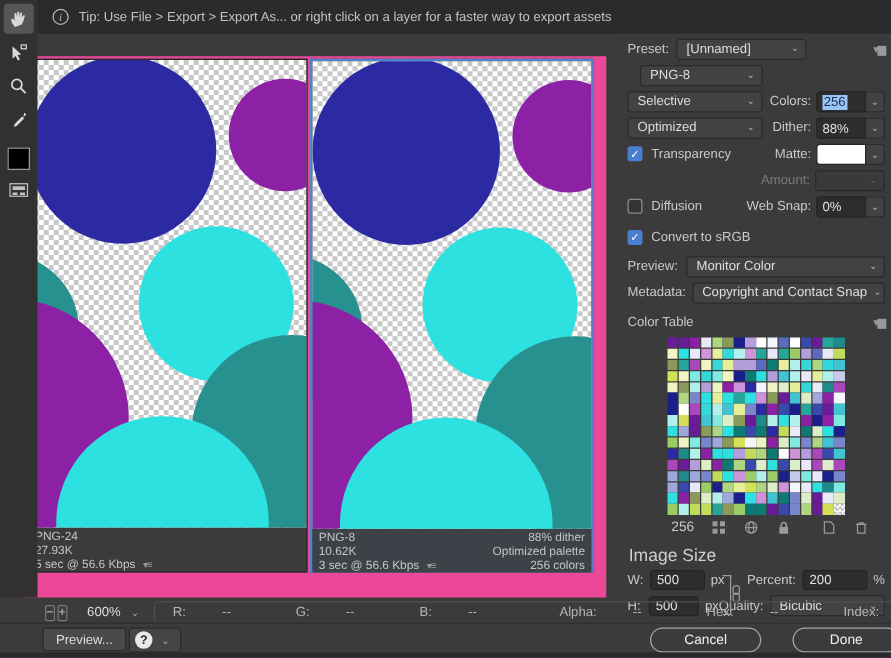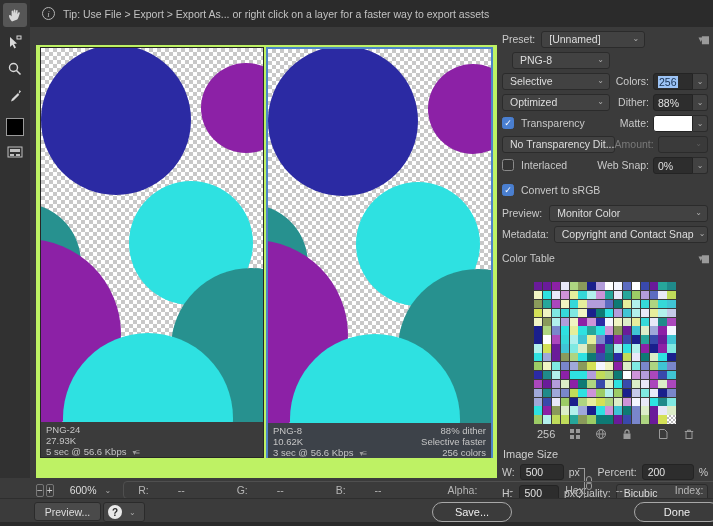--- a/index.html
+++ b/index.html
@@ -25,21 +25,21 @@
   .learn-btn { position:absolute; left:413px; top:4px; height:19px; padding:0 14px; background:#343434;
                border:1px solid #d2d2d2; border-radius:4px; color:#eee; font-size:10.5px;
                display:flex; align-items:center; }
 
   
   .tab-bar { position:absolute; left:30px; top:27px; width:467px; height:18px; background:#2f2f2f; display:flex; }
   .tab { padding:0 14px; height:18px; display:flex; align-items:center; color:#8f8f8f; font-size:10.5px; background:#3a3a3a; border-right:1px solid #2a2a2a; }
   .tab.active { background:#555; color:#fff; }
 
   
-  .main { position:absolute; left:36px; top:45px; width:467px; height:433px; background:#bef264; }
+  .main { position:absolute; left:18px; top:45px; width:467px; height:433px; background:#ec4899; }
   .pane { position:absolute; top:2px; height:411px; background:#3b3b3b; }
   .pane.left  { left:4px;  width:224px; border:1px solid #272727; }
   .pane.right { left:230px; width:227px; border:2px solid #4c86c8; }
   .pane-img { position:relative; overflow:hidden; width:100%; height:374px;
               background: repeating-conic-gradient(#c8c8c8 0% 25%, #ffffff 0% 50%) 0 0 / 8px 8px; }
   .circle { position:absolute; border-radius:50%; }
   .pane-info { height:35px; padding:2px 5px 0 5px; font-size:9.5px; line-height:11px; color:#c5c5c5;
                display:flex; justify-content:space-between; background:#3b3b3b; }
   .pane.right .pane-info { background:#3d4249; }
   .mini-menu { color:#9a9a9a; font-size:8px; letter-spacing:-1px; margin-left:6px; }
@@ -60,21 +60,21 @@
   .valbox { width:40px; background:#2d2d2d; border:1px solid #242424; border-radius:3px 0 0 3px;
             color:#e0e0e0; font-size:10.5px; padding:2px 4px; }
   .valbox .sel { background:#9cc3f5; color:#17304f; padding:0 1px; }
   .stepper { width:15px; background:#424242; border:1px solid #2b2b2b; border-left:none; border-radius:0 3px 3px 0;
              display:flex; align-items:center; justify-content:center; color:#b0b0b0; font-size:8px; }
   .cb { width:12px; height:12px; border:1px solid #8a8a8a; border-radius:2.5px; margin-right:7px;
         display:flex; align-items:center; justify-content:center; font-size:9px; color:#fff; flex:0 0 auto; background:#343434; }
   .cb.on { background:#4a7fd0; border-color:#4a7fd0; }
   .spacer { flex:1; }
   .panel-menu { color:#9a9a9a; font-size:9px; letter-spacing:-1px; }
-  .sec-title { color:#cfcfcf; font-size:11px; margin:6px 5px 4px 6px; }
+  .sec-title { color:#cfcfcf; font-size:14px; margin:6px 5px 4px 6px; }
 
   
   .ct-grid { display:grid; grid-template-columns:repeat(16,8.3px); grid-auto-rows:8.3px; gap:0.6px;
              margin:2px auto 3px auto; width:142px; }
   .ct-cell { width:8.3px; height:8.3px; }
   .ct-cell.trans { background: repeating-conic-gradient(#bbb 0% 25%, #fff 0% 50%) 0 0 / 4px 4px; }
   .ct-foot { display:flex; align-items:center; margin:0 14px 2px 40px; height:15px; color:#c9c9c9; }
   .ct-foot .icon { margin-left:14px; display:flex; }
 
   
@@ -187,21 +187,21 @@
           <div class="circle" style="left: 22px; top: 285px; width: 170px; height: 170px; background: rgb(46, 225, 225);"></div>
         </div>
       <div class="pane-info">
         <div>
           <div>PNG-8</div>
           <div>10.62K</div>
           <div><span>3 sec @ 56.6 Kbps</span><span class="mini-menu">▾≡</span></div>
         </div>
         <div class="info-right">
           <div>88% dither</div>
-          <div>Selective faster</div>
+          <div>Optimized palette</div>
           <div>256 colors</div>
         </div>
       </div>
     </div>
   </div>
 
   <div class="panel">
 
     <div class="prow">
       <span class="lbl">Preset:</span>
@@ -251,34 +251,31 @@
       <span class="lbl">Transparency</span>
       <span class="spacer"></span>
       <span class="lbl">Matte:</span>
       <div class="valgrp" style="margin-left:4px">
         <div class="valbox" style="background:#fff"></div>
         <div class="stepper">⌄</div>
       </div>
     </div>
 
     <div class="prow">
-      <div class="dd" style="width:128px">
-        <span>No Transparency Dit...</span>
-      </div>
       <span class="spacer"></span>
       <span class="lbl dim">Amount:</span>
       <div class="dd disabled" style="width:56px;margin-left:4px">
         <span></span>
           <span class="chev">⌄</span>
       </div>
     </div>
 
     <div class="prow">
       <span class="cb"></span>
-      <span class="lbl">Interlaced</span>
+      <span class="lbl">Diffusion</span>
       <span class="spacer"></span>
       <span class="lbl">Web Snap:</span>
       <div class="valgrp" style="margin-left:4px">
         <div class="valbox">0%</div>
         <div class="stepper">⌄</div>
       </div>
     </div>
 
 
     <div class="prow" style="margin-top:9px">
@@ -295,21 +292,21 @@
     </div>
 
     <div class="prow" style="margin-top:4px">
       <span class="lbl">Metadata:</span>
       <div class="dd" style="flex:1;margin-left:5px">
         <span>Copyright and Contact Snap</span>
           <span class="chev">⌄</span>
       </div>
     </div>
 
-    <div class="prow" style="margin-top:8px;margin-bottom:16px">
+    <div class="prow" style="margin-top:8px;margin-bottom:4px">
       <span class="lbl">Color Table</span>
       <span class="spacer"></span>
       <span class="panel-menu">▾▆</span>
     </div>
 
     <div class="ct-grid" id="colorGrid">
         <div class="ct-cell" style="background: rgb(106, 27, 154);"></div>
         <div class="ct-cell" style="background: rgb(106, 27, 154);"></div>
         <div class="ct-cell" style="background: rgb(140, 33, 166);"></div>
         <div class="ct-cell" style="background: rgb(232, 232, 248);"></div>
@@ -654,18 +651,18 @@
       <span style="margin-right:0"><span>Index:</span> </span>
     </div>
   </div>
 
   <div class="footer">
     <div class="btn-rect" style="left:34px;top:3px;width:67px">Preview...</div>
     <div class="browser-btn">
       <span class="globe">?</span>
       <span class="chev">⌄</span>
     </div>
-    <div class="pill" style="left:432px;width:80px">Save...</div>
+    <div class="pill" style="left:520px;width:89px">Cancel</div>
     <div class="pill" style="left:634px;width:86px">Done</div>
   </div>
 
   <div class="bottom-edge"></div>
 </div>
 
 </body></html>

